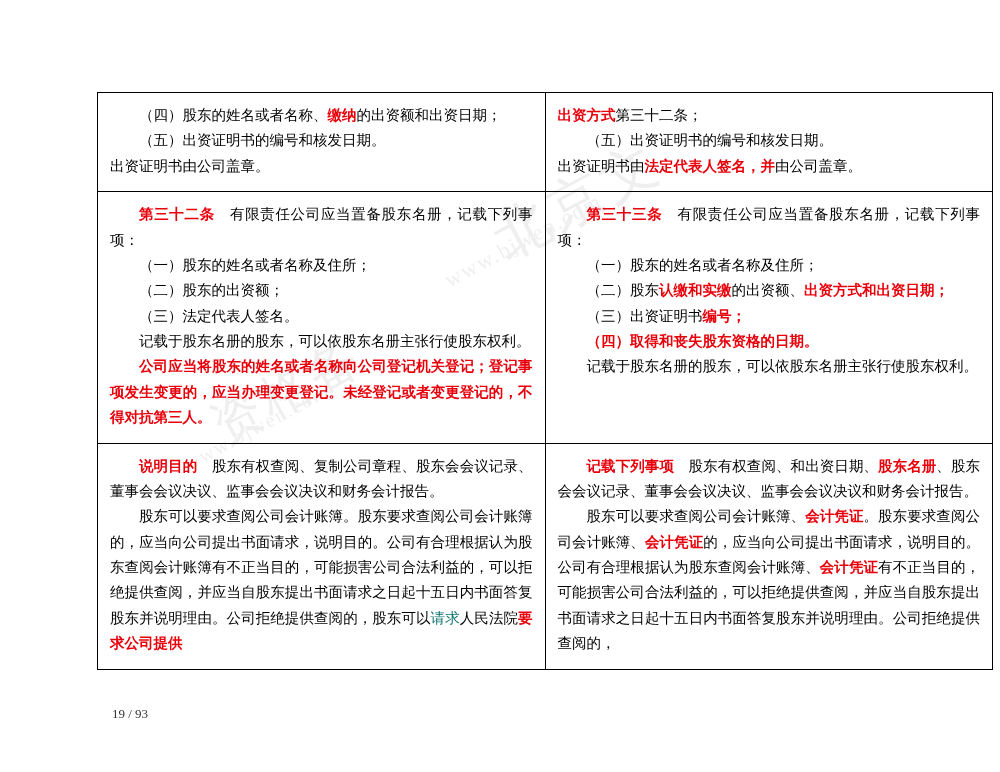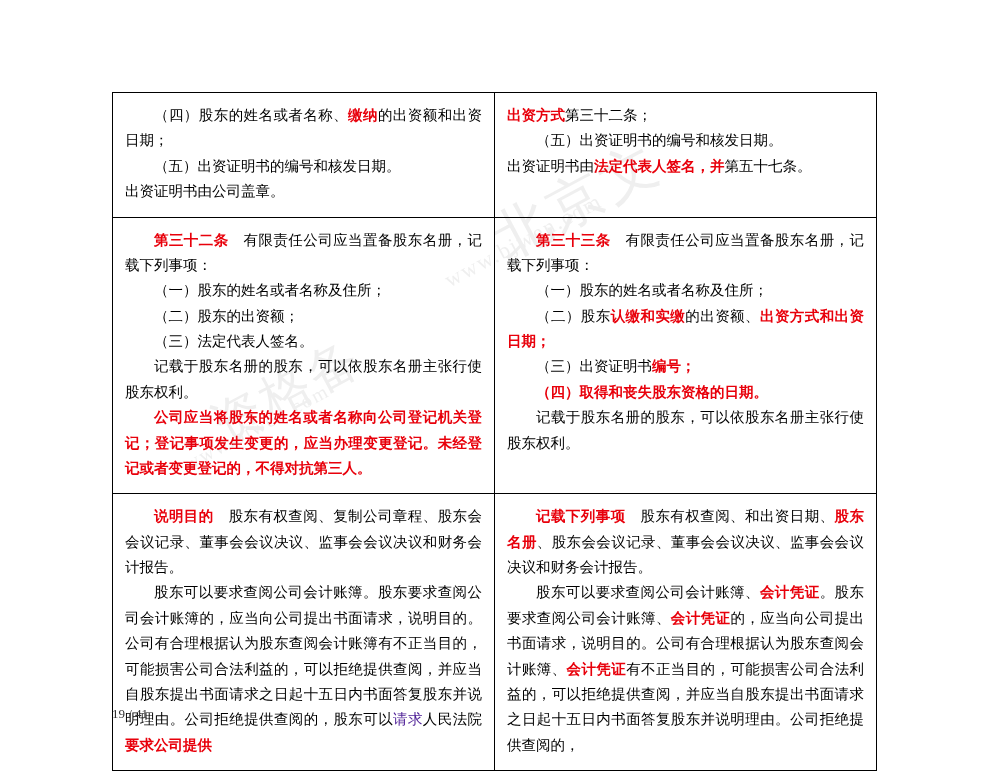--- a/index.html
+++ b/index.html
@@ -61,23 +61,23 @@
   }
   .wm4 {
     left: 0px;
     top: 255px;
     font-size: 20px;
     transform: rotate(-28deg);
     letter-spacing: 2px;
   }
   table.doc {
     position: absolute;
-    left: 112px;
+    left: 97px;
     top: 92px;
-    width: 765px;
+    width: 896px;
     border-collapse: collapse;
     z-index: 2;
   }
   table.doc td {
     border: 1px solid #000000;
     vertical-align: top;
     padding: 10px 12px 12px 12px;
     width: 50%;
     font-size: 14.5px;
     line-height: 1.75;
@@ -85,21 +85,21 @@
   }
   p.para {
     margin: 0;
     text-align: justify;
     text-justify: inter-ideograph;
   }
   p.ind {
     text-indent: 2em;
   }
   .red {
-    color: #4c1d95;
+    color: #0f766e;
   }
   .redb {
     color: #e8000b;
     font-weight: bold;
   }
   .footer {
     position: absolute;
     left: 112px;
     top: 706px;
     font-size: 13px;
@@ -124,21 +124,21 @@
     <tbody>
       <tr>
         <td>
             <p class="para ind"><span>（四）股东的姓名或者名称、</span><span class="redb">缴纳</span><span>的出资额和出资日期；</span></p>
             <p class="para ind"><span>（五）出资证明书的编号和核发日期。</span></p>
             <p class="para"><span>出资证明书由公司盖章。</span></p>
           </td>
         <td>
             <p class="para"><span class="redb">出资方式</span><span>第三十二条；</span></p>
             <p class="para ind"><span>（五）出资证明书的编号和核发日期。</span></p>
-            <p class="para"><span>出资证明书由</span><span class="redb">法定代表人签名，并</span><span>第五十七条。</span></p>
+            <p class="para"><span>出资证明书由</span><span class="redb">法定代表人签名，并</span><span>由公司盖章。</span></p>
           </td>
       </tr>
       <tr>
         <td>
             <p class="para ind"><span class="redb">第三十二条</span><span>　有限责任公司应当置备股东名册，记载下列事项：</span></p>
             <p class="para ind"><span>（一）股东的姓名或者名称及住所；</span></p>
             <p class="para ind"><span>（二）股东的出资额；</span></p>
             <p class="para ind"><span>（三）法定代表人签名。</span></p>
             <p class="para ind"><span>记载于股东名册的股东，可以依股东名册主张行使股东权利。</span></p>
             <p class="para ind"><span class="redb">公司应当将股东的姓名或者名称向公司登记机关登记；登记事项发生变更的，应当办理变更登记。未经登记或者变更登记的，不得对抗第三人。</span></p>
@@ -158,14 +158,14 @@
             <p class="para ind"><span>股东可以要求查阅公司会计账簿。股东要求查阅公司会计账簿的，应当向公司提出书面请求，说明目的。公司有合理根据认为股东查阅会计账簿有不正当目的，可能损害公司合法利益的，可以拒绝提供查阅，并应当自股东提出书面请求之日起十五日内书面答复股东并说明理由。公司拒绝提供查阅的，股东可以</span><span class="red">请求</span><span>人民法院</span><span class="redb">要求公司提供</span></p>
           </td>
         <td>
             <p class="para ind"><span class="redb">记载下列事项</span><span>　股东有权查阅、和出资日期、</span><span class="redb">股东名册</span><span>、股东会会议记录、董事会会议决议、监事会会议决议和财务会计报告。</span></p>
             <p class="para ind"><span>股东可以要求查阅公司会计账簿、</span><span class="redb">会计凭证</span><span>。股东要求查阅公司会计账簿、</span><span class="redb">会计凭证</span><span>的，应当向公司提出书面请求，说明目的。公司有合理根据认为股东查阅会计账簿、</span><span class="redb">会计凭证</span><span>有不正当目的，可能损害公司合法利益的，可以拒绝提供查阅，并应当自股东提出书面请求之日起十五日内书面答复股东并说明理由。公司拒绝提供查阅的，</span></p>
           </td>
       </tr>
     </tbody>
   </table>
 
-  <div class="footer">19 / 41</div>
+  <div class="footer">19 / 93</div>
 </div>
 
 </body></html>

